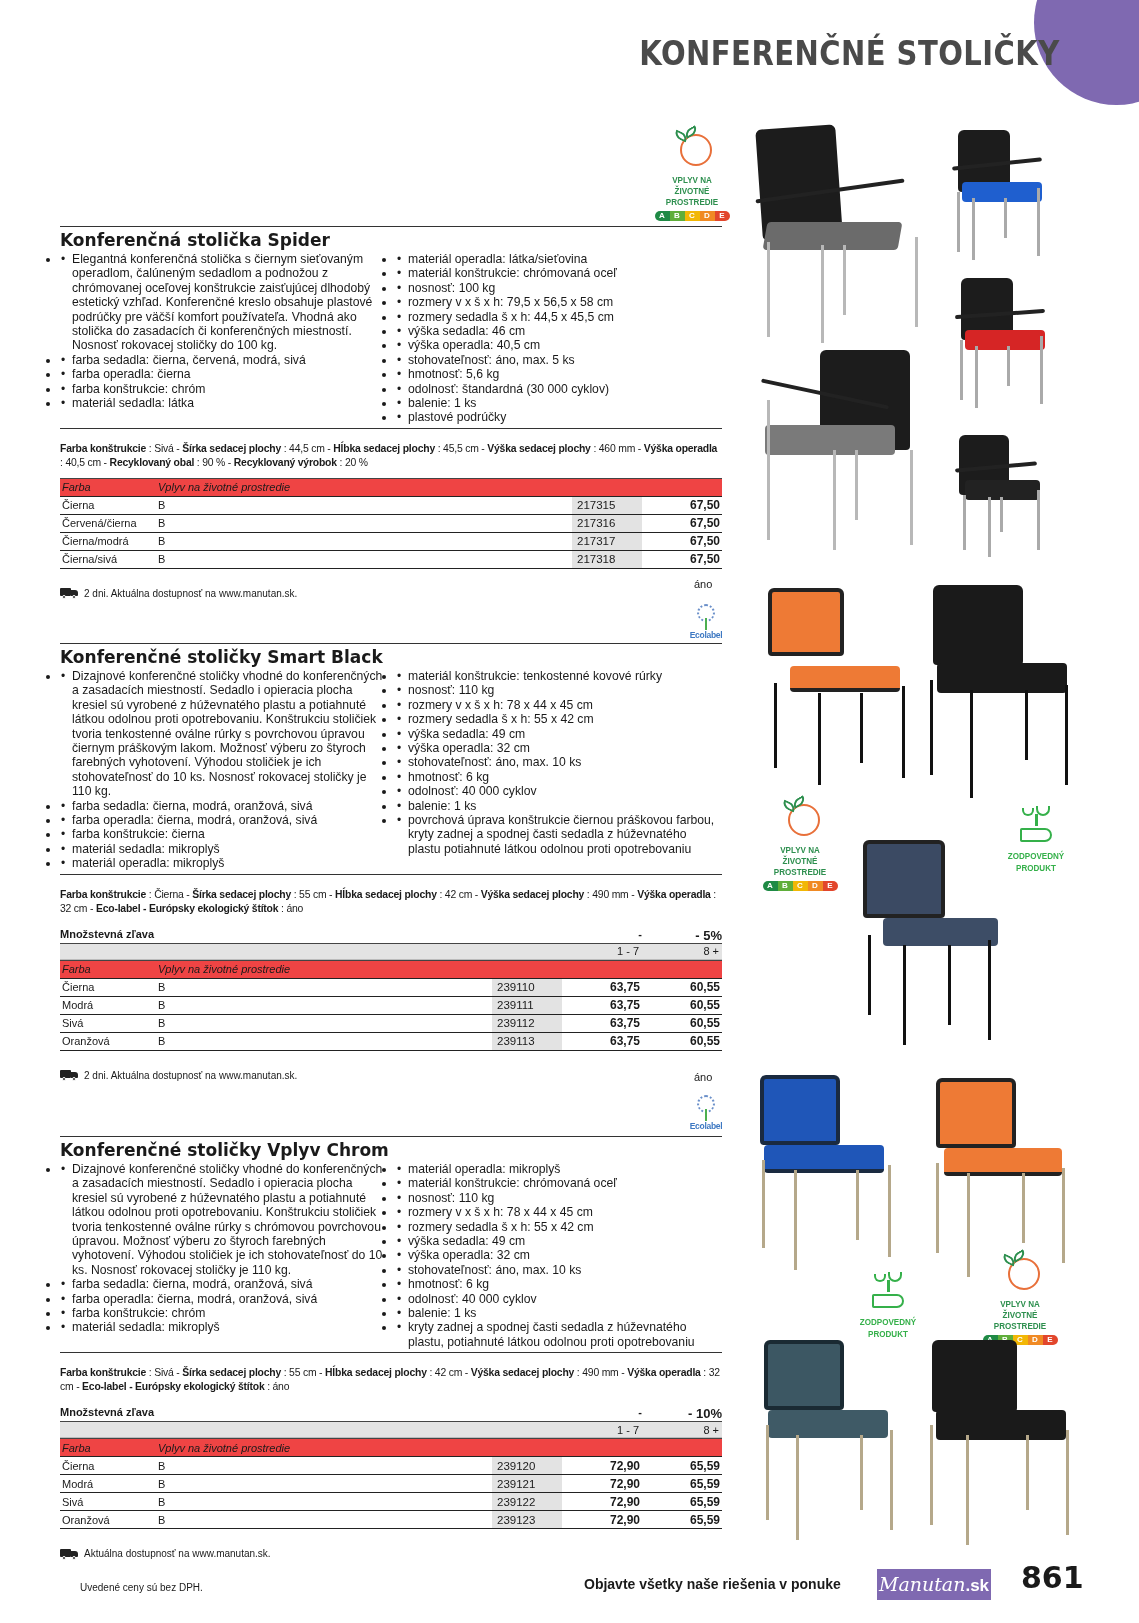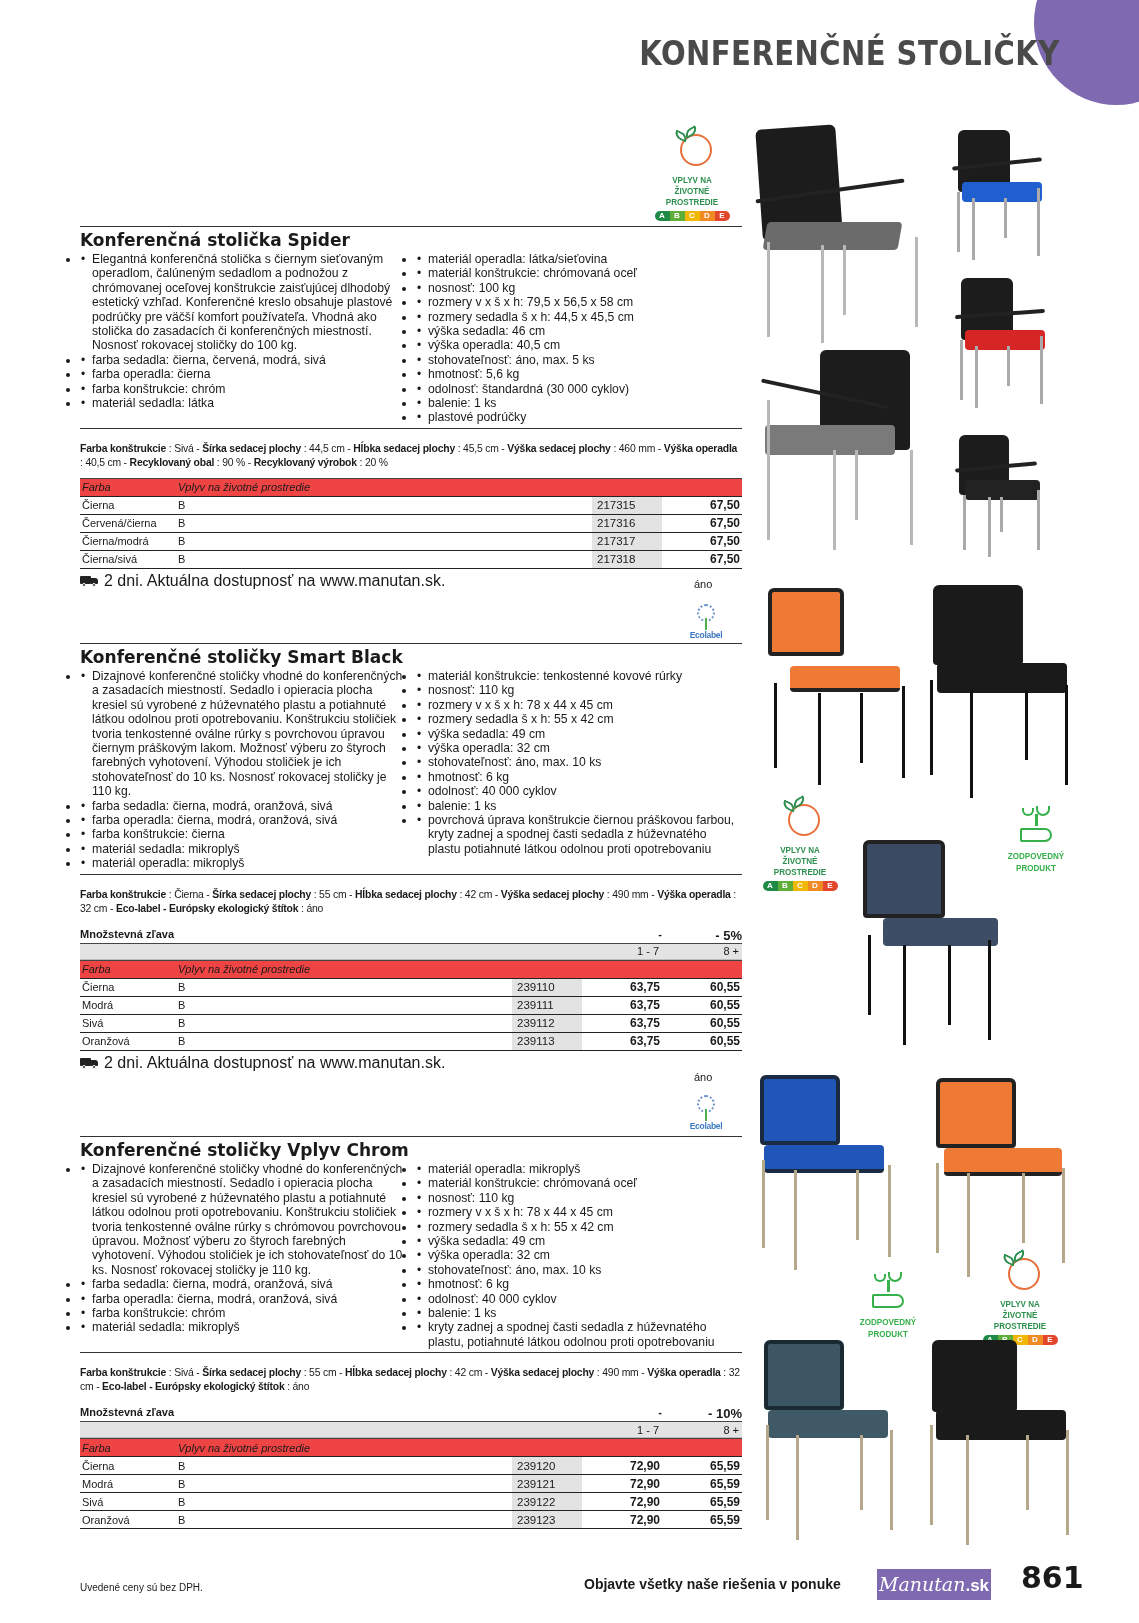--- a/index.html
+++ b/index.html
@@ -3,21 +3,21 @@
 <meta charset="utf-8">
 <style>
   * { box-sizing: border-box; margin: 0; padding: 0; }
   body { width: 1139px; height: 1623px; background: #ffffff; position: relative; overflow: hidden;
          font-family: "Liberation Sans", sans-serif; color: #1a1a1a; }
   .abs { position: absolute; }
   .page-title { right: 79px; top: 34px; font-size: 33px; font-weight: bold; color: #4a4a4a; letter-spacing: 0.5px;
                 font-family: "DejaVu Sans", sans-serif; transform: scaleX(0.88); transform-origin: right center; }
   .corner-circle { right: -60px; top: -60px; width: 165px; height: 165px; border-radius: 50%; background: #7f69b1; }
 
-  .section { position: absolute; left: 80px; width: 662px; }
+  .section { position: absolute; left: 60px; width: 662px; }
   .section .rule { border-top: 1.5px solid #333; width: 100%; }
   .prod-title { font-size: 17px; font-weight: bold; margin-top: 3px; line-height: 20px; font-family: "DejaVu Sans", sans-serif; }
   .cols { display: flex; margin-top: 2px; }
   .col { font-size: 12.2px; line-height: 14.4px; }
   .col.left { width: 336px; padding-right: 10px; }
   .col.right { width: 326px; }
   .col li { position: relative; padding-left: 12px; }
   .col li::before { content: "\2022"; position: absolute; left: 1px; top: 0; font-size: 12px; }
   .specs { border-top: 1.5px solid #333; font-size: 10.4px; line-height: 14px; padding-top: 13px; margin-top: 3px;
            font-family: "Liberation Sans Narrow", "Liberation Sans", sans-serif; letter-spacing: -0.2px; }
@@ -29,21 +29,21 @@
   table.prices td.code { background: #e3e3e3; width: 70px; padding-left: 5px; font-size: 11.5px; }
   table.prices td.price { text-align: right; font-weight: bold; font-size: 12px; }
   .c-color { width: 96px; }
   .disc-row { display: flex; justify-content: space-between; font-size: 11px; font-weight: bold; margin-top: 12px; height: 15px; }
   .disc-row .vals { display: flex; }
   .disc-row .vals span { width: 80px; text-align: right; }
   .disc-row .vals span.pct { font-size: 13px; }
   .qty-row { display: flex; justify-content: flex-end; background: #e3e3e3; font-size: 11px; height: 17px; align-items: center;
              border-top: 1.5px solid #444; border-bottom: 1px solid #bbb; }
   .qty-row span { width: 80px; text-align: right; padding-right: 3px; }
-  .delivery { display: flex; align-items: center; font-size: 16px; margin-top: 3px; }
+  .delivery { display: flex; align-items: center; font-size: 10px; margin-top: 19px; }
   .truck { width: 18px; height: 10px; margin-right: 6px; position: relative; }
   .truck .body { position: absolute; left: 0; top: 0; width: 11px; height: 8px; background: #222; border-radius: 1px; }
   .truck .cab { position: absolute; left: 11px; top: 2px; width: 7px; height: 6px; background: #222; border-radius: 0 3px 1px 0; }
   .truck .w1, .truck .w2 { position: absolute; top: 7px; width: 4px; height: 4px; border-radius: 50%; background: #222; border: 1px solid #fff; }
   .truck .w1 { left: 2px; } .truck .w2 { left: 12px; }
 
   .ano { font-size: 11px; }
   .ecolabel { width: 40px; text-align: center; }
   .ecolabel .flower { width: 24px; height: 26px; margin: 0 auto; position: relative; }
   .ecolabel .stars { position: absolute; left: 3px; top: 0; width: 18px; height: 18px; border: 2px dotted #6a8fc9; border-radius: 50%; }
@@ -449,20 +449,29 @@
         </tr>
     <tr>
           <td>Oranžová</td>
           <td>B</td>
           <td class="code">239123</td>
           <td class="price">72,90</td>
           <td class="price">65,59</td>
         </tr>
   </tbody>
     </table>
+  <div class="delivery">
+    <span class="truck">
+        <span class="body"></span>
+        <span class="cab"></span>
+        <span class="w1"></span>
+        <span class="w2"></span>
+      </span>
+    <span>Aktuálna dostupnosť na www.manutan.sk.</span>
+  </div>
 </div>
 
 <div class="chair" style="left:756px; top:1075px; width:140px; height:190px;">
   <div class="back" style="left:4px; top:0; width:80px; height:70px; background:#1f56b8; border:4px solid #1a2a40;"></div>
   <div class="seat" style="left:8px; top:70px; width:120px; height:28px; background:#1f56b8; border-bottom:4px solid #1a2a40;"></div>
   <div class="leg" style="left:6px; top:85px; height:88px; background:#b5a88a;"></div>
   <div class="leg" style="left:38px; top:95px; height:100px; background:#b5a88a;"></div>
   <div class="leg" style="left:100px; top:95px; height:70px; background:#b5a88a;"></div>
   <div class="leg" style="left:132px; top:90px; height:92px; background:#b5a88a;"></div>
 </div>

